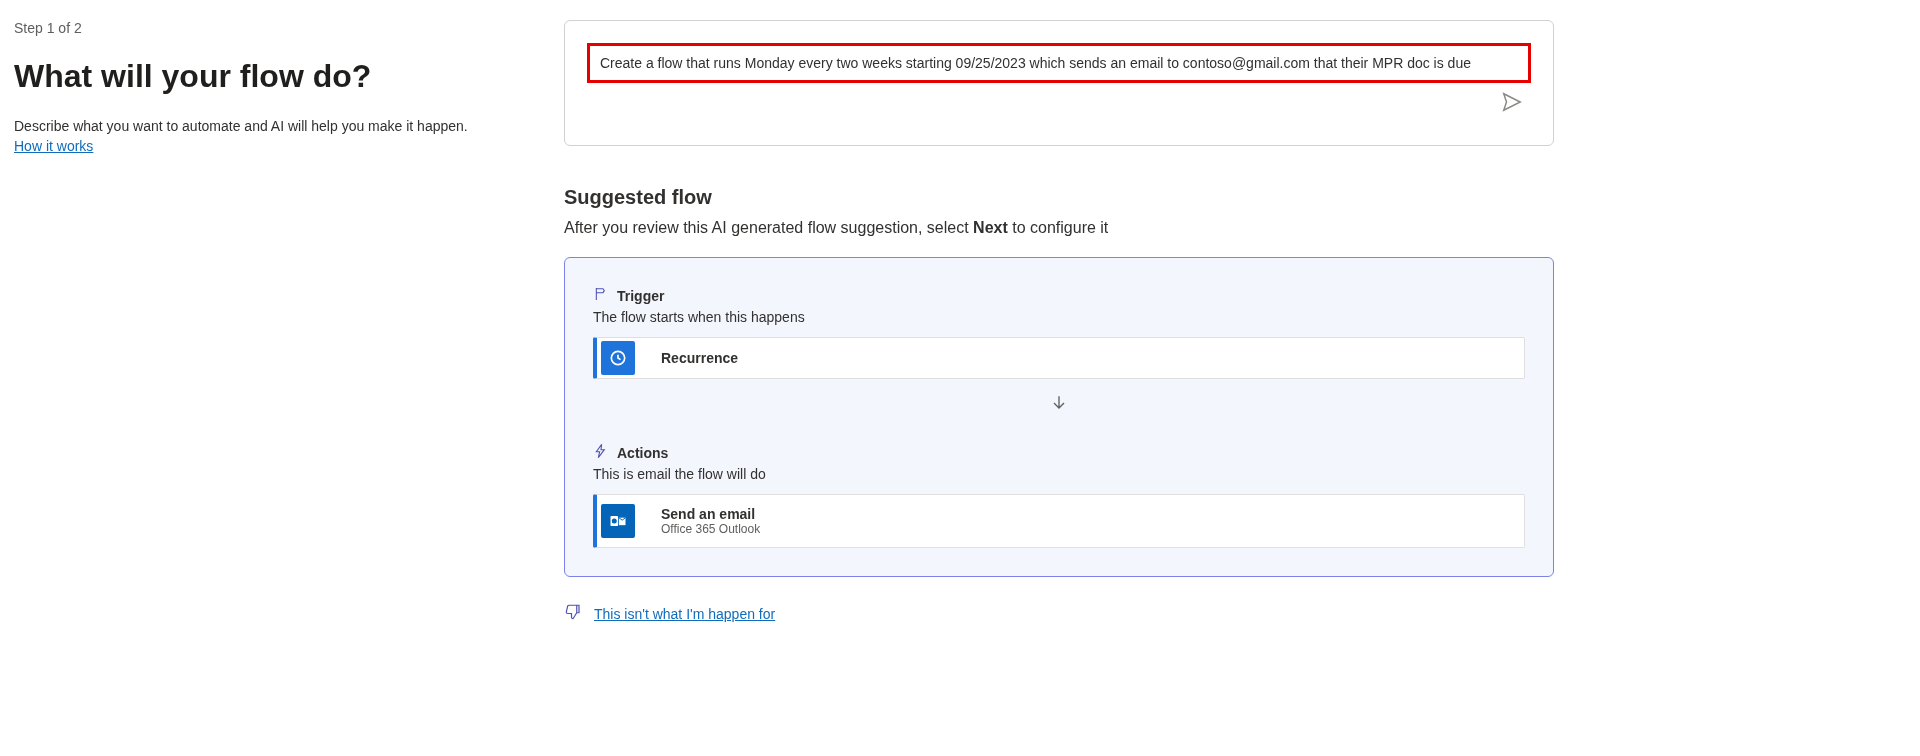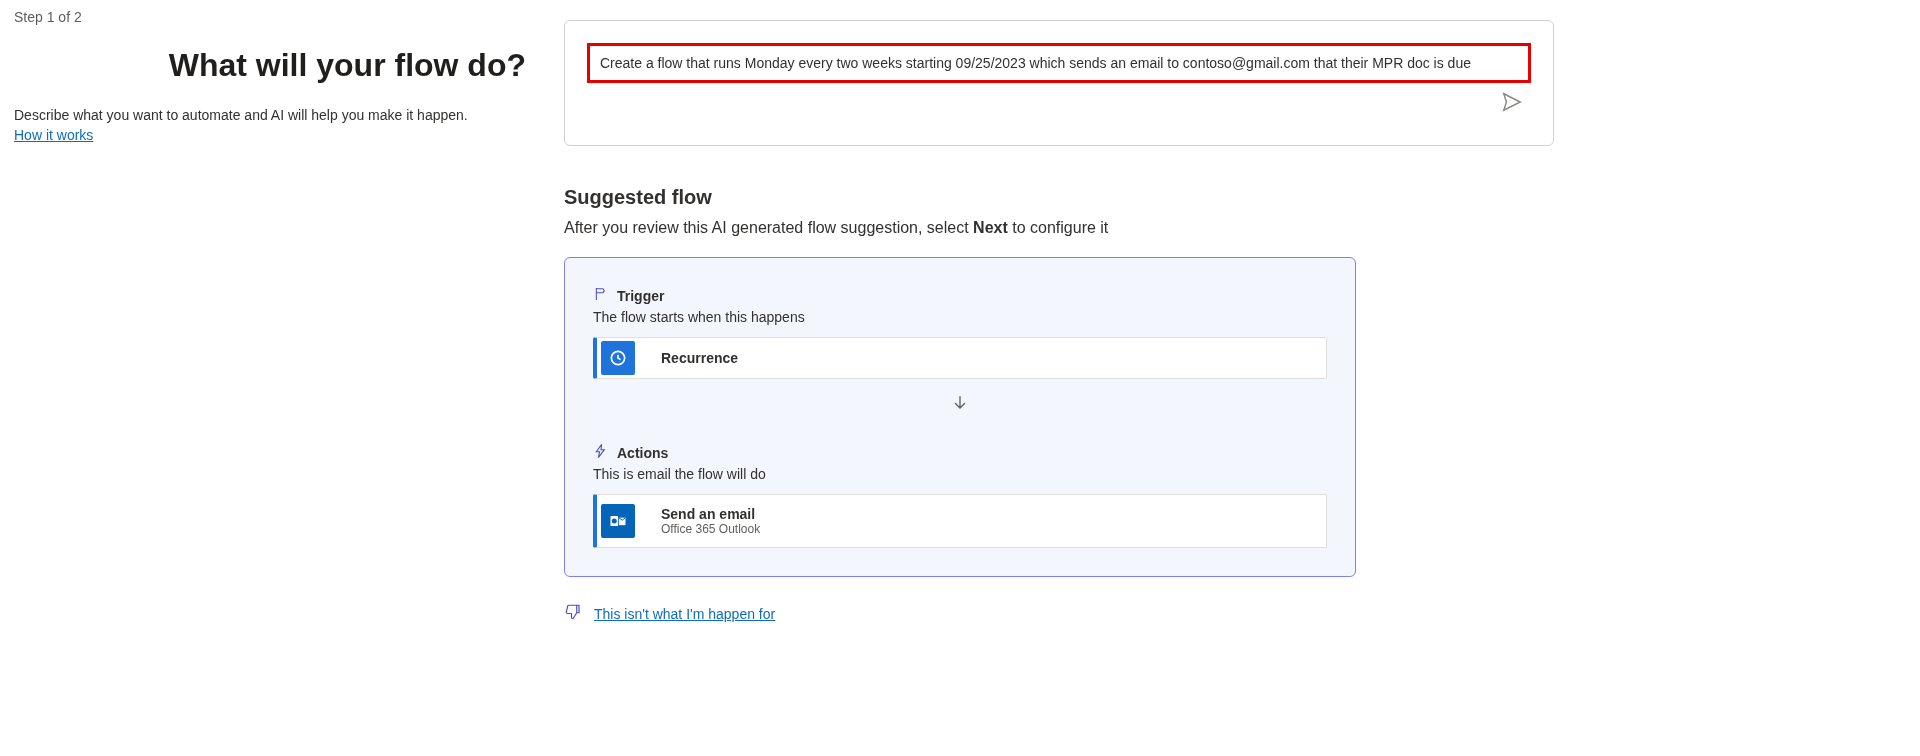--- a/index.html
+++ b/index.html
@@ -7,33 +7,32 @@
       font-family: "Segoe UI", -apple-system, sans-serif;
       background: #ffffff;
       color: #323130;
       width: 1920px;
       height: 756px;
       overflow: hidden;
       display: flex;
     }
     .left-panel {
       width: 540px;
-      padding: 9px 14px 20px 14px;
+      padding: 20px 14px 20px 14px;
     }
     .step-indicator {
       font-size: 14px;
       color: #605E5C;
       margin-bottom: 22px;
     }
     .main-heading {
       font-size: 32px;
       font-weight: 700;
       color: #201F1E;
       margin-bottom: 22px;
-      text-align: right;
     }
     .description {
       font-size: 14px;
       color: #323130;
       line-height: 1.4;
     }
     .howitworks-link {
       font-size: 14px;
       color: #0F6CBD;
       text-decoration: underline;
@@ -78,21 +77,21 @@
       color: #323130;
       margin-bottom: 10px;
     }
     .suggested-sub {
       font-size: 16px;
       color: #323130;
       margin-bottom: 20px;
     }
     .suggested-sub b { font-weight:600; }
     .flow-card {
-      width: 792px;
+      width: 990px;
       border: 1.5px solid #7B83EB;
       border-radius: 6px;
       background: #F3F6FD;
       padding: 28px 28px 28px 28px;
     }
     .section-header {
       display: flex;
       align-items: center;
       gap: 8px;
       font-size: 14px;

